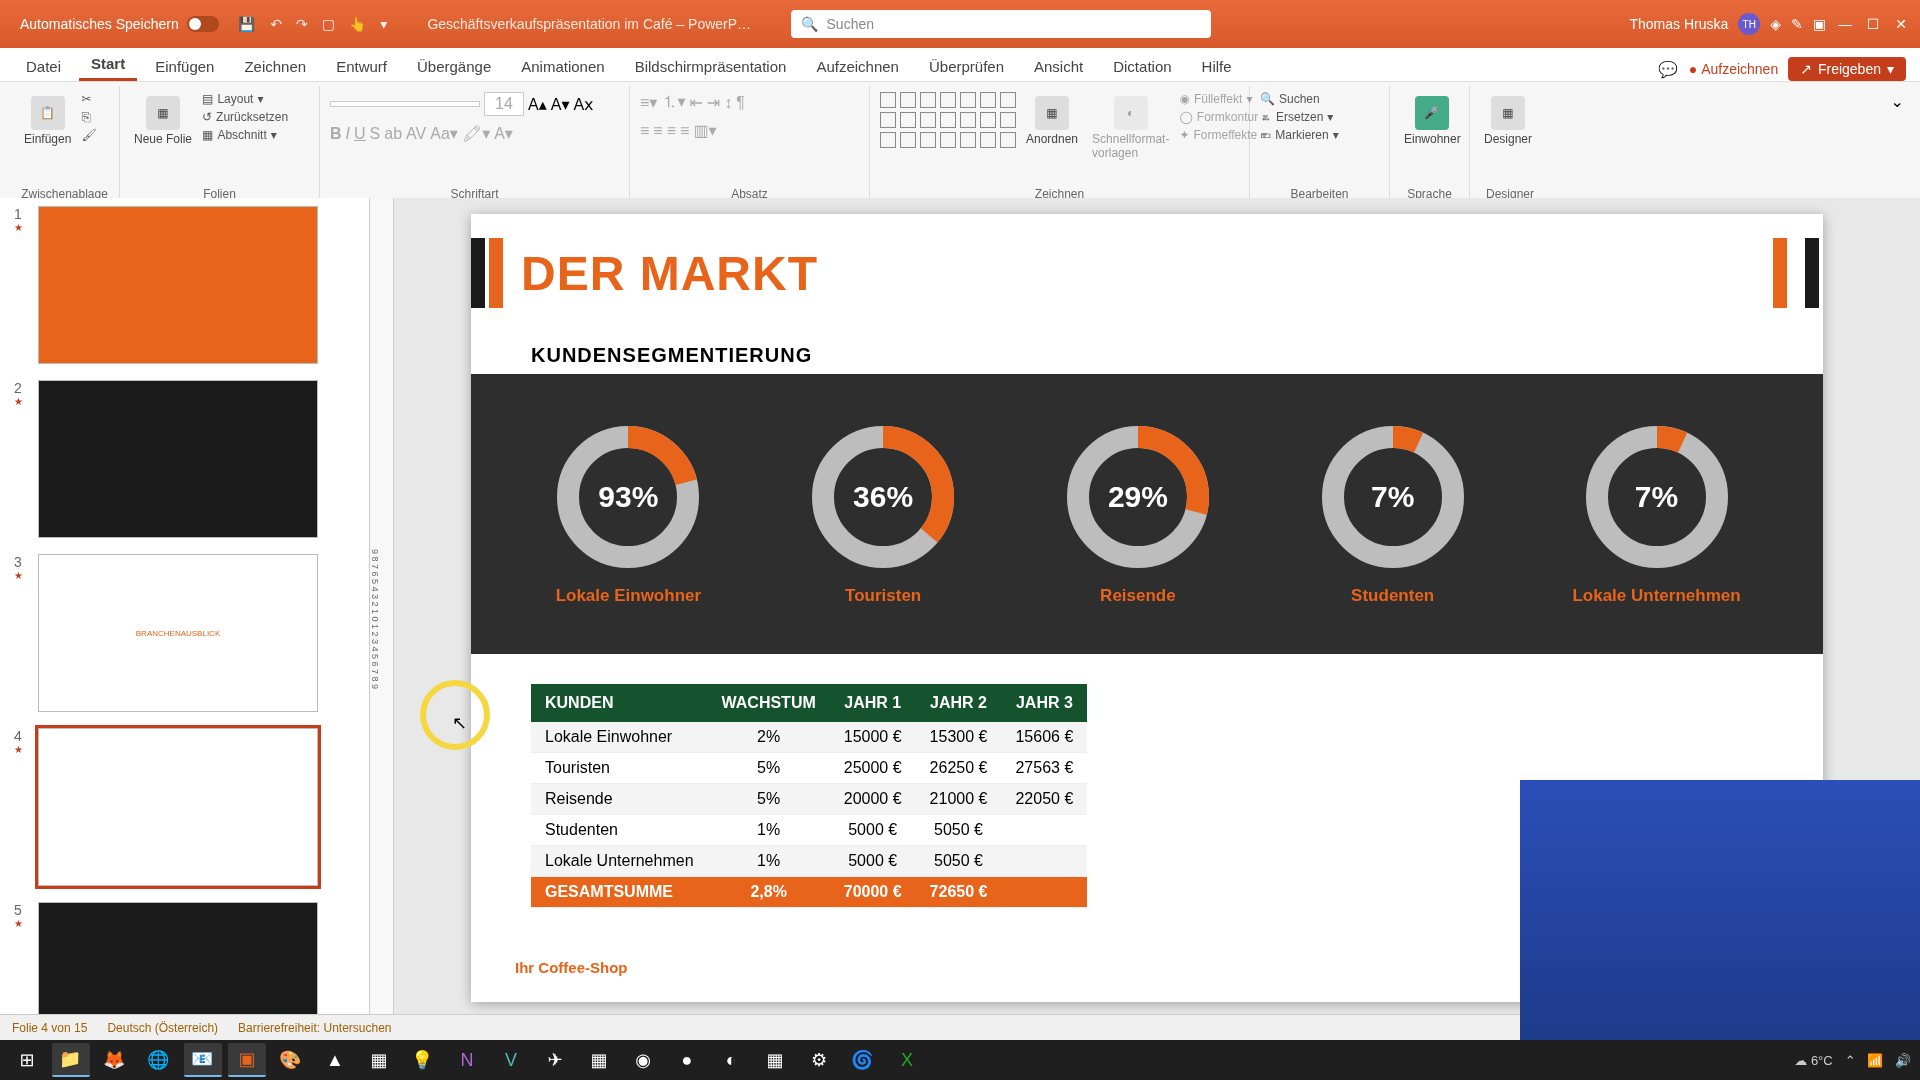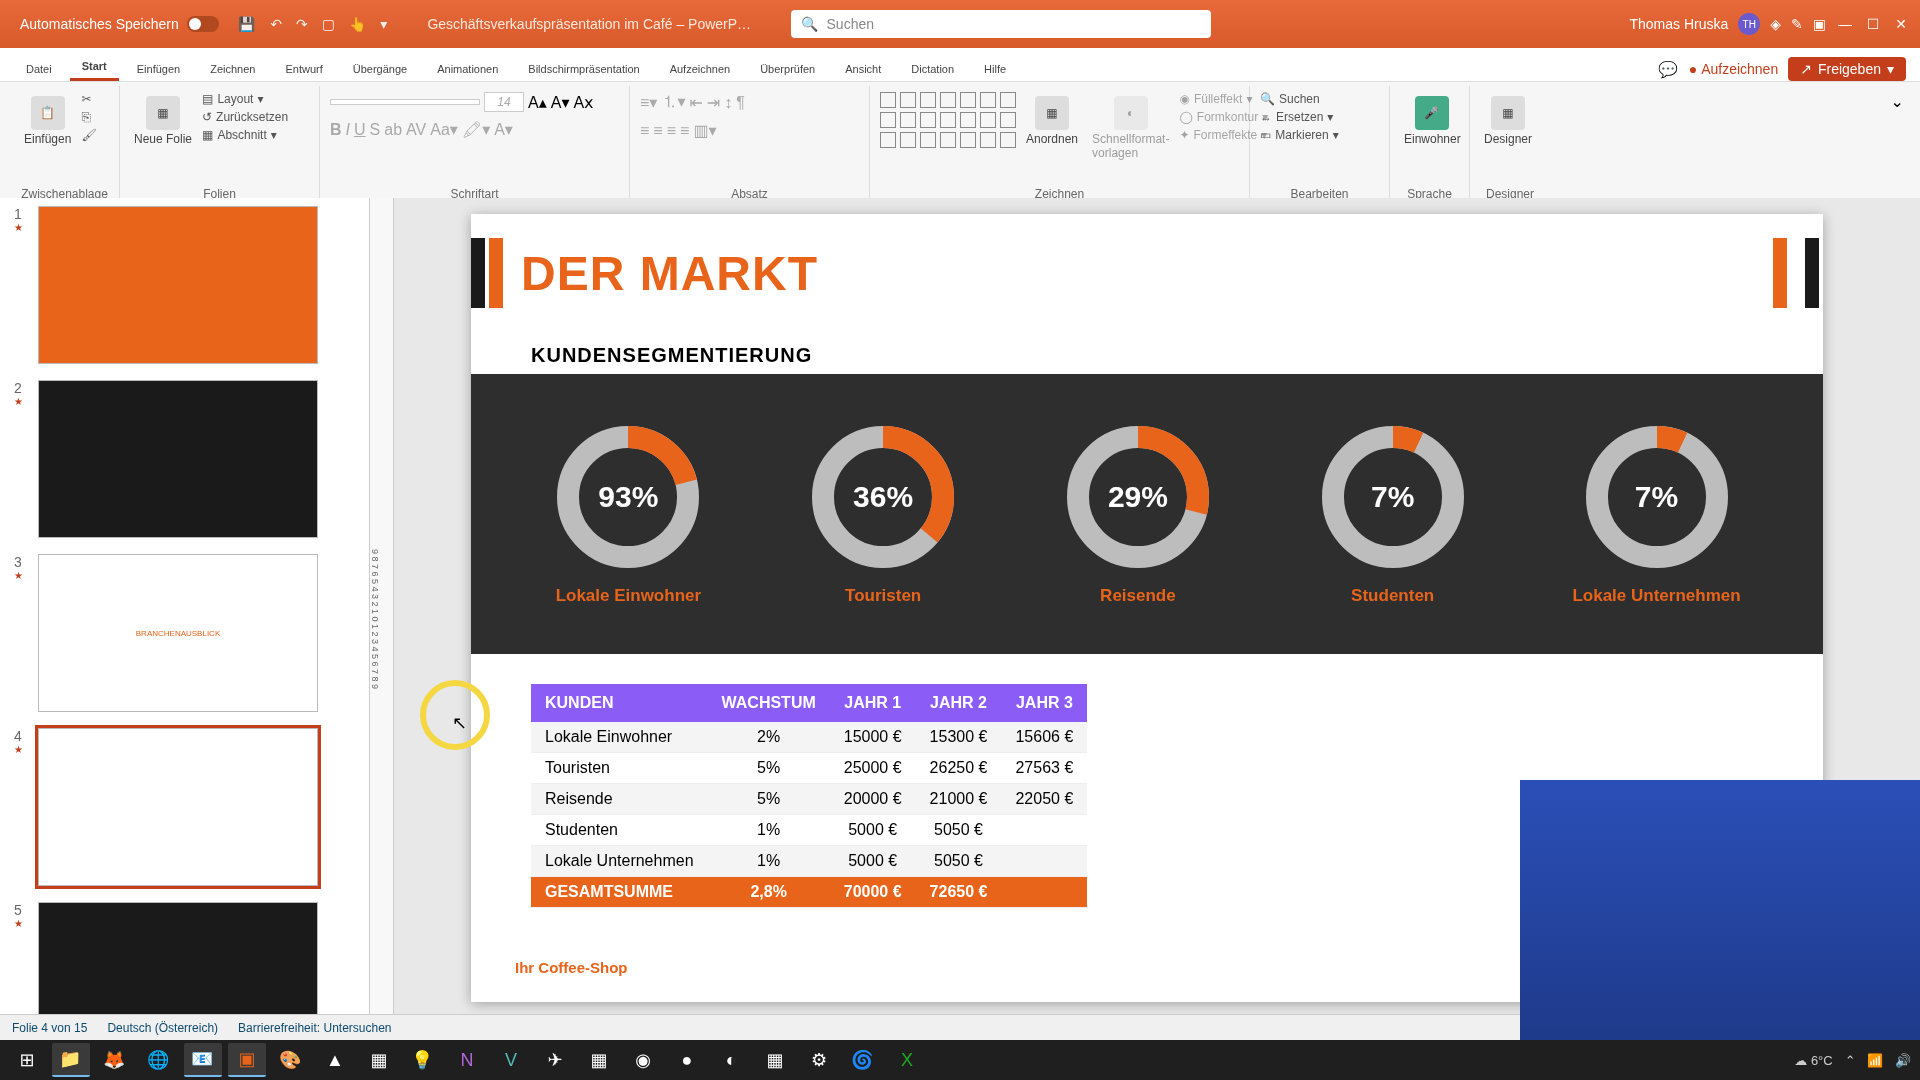--- a/index.html
+++ b/index.html
@@ -13,39 +13,39 @@
 .titlebar .qat { display: flex; gap: 14px; margin-left: 20px; align-items: center; }
 .titlebar .qat span { opacity: .9; cursor: pointer; }
 .titlebar .doctitle { margin-left: 40px; color: #ffe8dd; font-size: 14px; }
 .titlebar .searchbox { margin-left: 40px; background: #fff; border-radius: 4px; height: 28px; width: 420px; display: flex; align-items: center; padding: 0 10px; color: #888; gap: 8px; }
 .titlebar .right { margin-left: auto; display: flex; gap: 10px; align-items: center; }
 .avatar-badge { width: 22px; height: 22px; background: #6a5acd; border-radius: 50%; display: inline-flex; align-items: center; justify-content: center; font-size: 10px; color: #fff; }
 .winbtn { width: 18px; text-align: center; }
 
 
 .ribbon-tabs { height: 34px; background: #fff; border-bottom: 1px solid #ddd; display: flex; align-items: flex-end; padding: 0 14px; gap: 6px; }
-.tab { padding: 6px 12px; font-size: 11px; color: #444; cursor: pointer; }
+.tab { padding: 6px 12px; font-size: 15px; color: #444; cursor: pointer; }
 .tab.active { background: #fff; border-bottom: 3px solid #c43e1c; font-weight: 600; }
 .ribbon-right { margin-left: auto; display: flex; gap: 10px; align-items: center; }
 .record-btn { color: #c43e1c; font-size: 14px; display: flex; align-items: center; gap: 4px; }
 .share-btn { background: #c43e1c; color: #fff; padding: 4px 12px; border-radius: 4px; font-size: 14px; display: flex; align-items: center; gap: 6px; }
 
 
 .ribbon-body { height: 124px; background: #f6f6f6; border-bottom: 1px solid #ccc; display: flex; padding: 4px 10px 0 10px; }
 .rgroup { display: flex; flex-direction: column; border-right: 1px solid #ddd; padding: 0 10px; }
 .rgroup .controls { flex: 1; display: flex; gap: 6px; align-items: flex-start; padding-top: 6px; }
 .rgroup .glabel { text-align: center; font-size: 12px; color: #666; padding: 2px 0 4px; }
 .bigbtn { display: flex; flex-direction: column; align-items: center; gap: 2px; font-size: 12px; color: #444; cursor: pointer; padding: 4px; }
 .bigbtn .icn { width: 34px; height: 34px; background: #ddd; border-radius: 4px; display: flex; align-items: center; justify-content: center; }
 .smallcol { display: flex; flex-direction: column; gap: 4px; font-size: 12px; color: #555; }
 .smallcol span { cursor: pointer; display: flex; align-items: center; gap: 4px; }
 .shape-gallery { display: grid; grid-template-columns: repeat(7, 16px); gap: 4px; }
 .shape-gallery div { width: 16px; height: 16px; border: 1px solid #888; }
 .font-row { display: flex; gap: 4px; align-items: center; }
-.font-row .fld { border: 1px solid #ccc; background: #fff; padding: 2px 6px; font-size: 12px; color: #aaa; font-style: italic; }
+.font-row .fld { border: 1px solid #ccc; background: #fff; padding: 2px 6px; font-size: 16px; color: #aaa; }
 
 
 .ruler-h { height: 20px; background: #f8f8f8; border-bottom: 1px solid #ccc; font-size: 10px; color: #666; display: flex; align-items: center; justify-content: center; margin-left: 390px; margin-right: 30px; letter-spacing: 2px; }
 
 
 .main { position: absolute; top: 198px; left: 0; right: 0; bottom: 40px; display: flex; }
 .thumbs { width: 370px; background: #fff; border-right: 1px solid #ccc; overflow-y: auto; padding: 8px 14px; }
 .thumb-item { display: flex; gap: 10px; margin-bottom: 16px; }
 .thumb-num { font-size: 14px; color: #666; width: 14px; }
 .thumb-star { font-size: 10px; color: #c43e1c; }
@@ -68,37 +68,37 @@
 .subtitle { position: absolute; top: 130px; left: 60px; color: #000000; font-weight: 700; font-size: 20px; letter-spacing: 1px; }
 
 .donut-band { position: absolute; top: 160px; left: 0; right: 0; height: 280px; background: #2e2e2e; display: flex; justify-content: space-around; align-items: center; padding: 0 30px; }
 .donut-block { display: flex; flex-direction: column; align-items: center; gap: 14px; }
 .donut { width: 150px; height: 150px; position: relative; }
 .donut svg { transform: rotate(-90deg); }
 .donut-label { position: absolute; top: 50%; left: 50%; transform: translate(-50%, -50%); color: #fff; font-size: 30px; font-weight: 700; }
 .donut-name { color: #e8641a; font-weight: 700; font-size: 17px; }
 
 .data-table { position: absolute; top: 470px; left: 60px; right: 60px; border-collapse: collapse; font-size: 16px; }
-.data-table th { background: #8b5cf6; color: #fff; padding: 10px 14px; text-align: center; font-weight: 700; }
+.data-table th { background: #14532d; color: #fff; padding: 10px 14px; text-align: center; font-weight: 700; }
 .data-table th:first-child { text-align: left; }
 .data-table td { padding: 6px 14px; text-align: center; border-bottom: 1px solid #eee; }
 .data-table td:first-child { text-align: left; }
 .data-table tr:nth-child(even) td { background: #f4f4f4; }
 .data-table tr.total td { background: #e8641a; color: #fff; font-weight: 700; }
 .footer-text { position: absolute; bottom: 26px; left: 44px; color: #e8641a; font-weight: 700; font-size: 15px; }
 
 
 .highlight-cursor { position: absolute; width: 70px; height: 70px; border: 6px solid #f5d742; border-radius: 50%; left: 420px; top: 680px; z-index: 50; }
 .cursor-arrow { position: absolute; left: 452px; top: 712px; z-index: 51; font-size: 18px; color: #000; }
 
 
 .webcam { position: absolute; right: 0; bottom: 40px; width: 400px; height: 260px; background: linear-gradient(#2b4fb8, #1e3a8a); z-index: 100; }
 
 
-.statusbar { position: absolute; bottom: 0; left: 0; right: 0; height: 26px; background: #f0f0f0; border-top: 1px solid #ccc; display: flex; align-items: center; padding: 0 12px; font-size: 12px; color: #0c4a6e; gap: 20px; }
+.statusbar { position: absolute; bottom: 0; left: 0; right: 0; height: 26px; background: #f0f0f0; border-top: 1px solid #ccc; display: flex; align-items: center; padding: 0 12px; font-size: 12px; color: #a16207; gap: 20px; }
 .statusbar .right { margin-left: auto; display: flex; gap: 14px; align-items: center; }
 
 
 .taskbar { position: absolute; bottom: 0; left: 0; right: 0; height: 40px; background: #1f1f1f; display: flex; align-items: center; padding: 0 8px; gap: 6px; z-index: 200; }
 .taskbar .tbicon { width: 38px; height: 34px; display: flex; align-items: center; justify-content: center; color: #fff; font-size: 18px; cursor: pointer; border-radius: 2px; }
 .taskbar .tbicon.active { background: #3a3a3a; border-bottom: 2px solid #76b9ed; }
 .taskbar .tray { margin-left: auto; display: flex; gap: 12px; align-items: center; color: #ccc; font-size: 13px; }
 </style>
 </head>
 <body>

